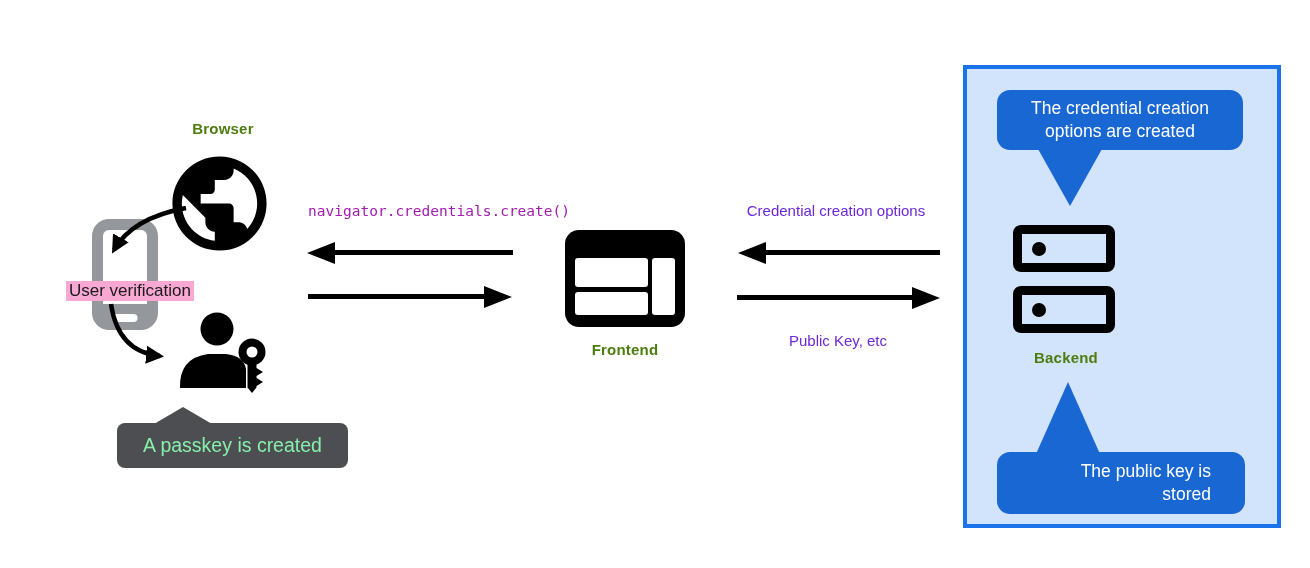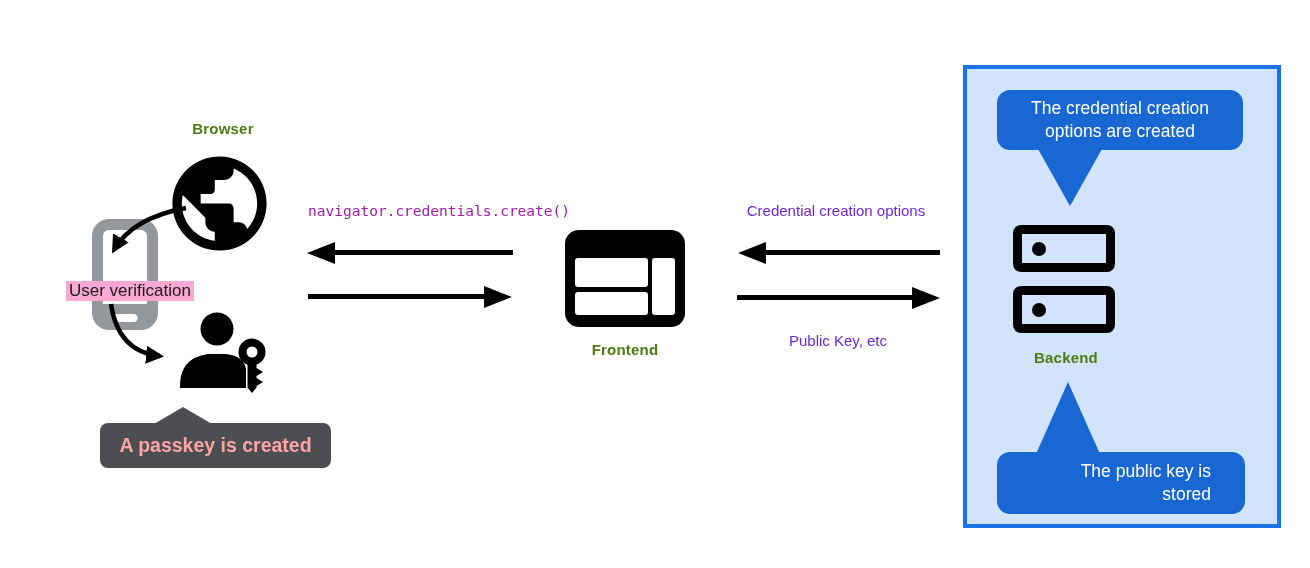--- a/index.html
+++ b/index.html
@@ -22,23 +22,23 @@
     position:absolute; left:50%; transform:translateX(-50%); bottom:-18px;
     width:25px; height:8px; border-radius:4px; background:#ffffff;
   }
   .user-verification {
     position:absolute; left:42px; top:281px; font-size:17px; color:#1a1a1a;
     background:#f9a8d4; padding:0 3px; z-index:4;margin-left:24px;
   }
 
   
   .tooltip {
-    position:absolute; left:100px; top:423px; width:231px; height:45px;
-    background:#4d4e51; border-radius:8px; color:#fca5a5; font-size:19.5px;
-    display:flex; align-items:center; justify-content:center; z-index:3;font-weight:bold;
+    position:absolute; left:117px; top:423px; width:231px; height:45px;
+    background:#4d4e51; border-radius:8px; color:#86efac; font-size:19.5px;
+    display:flex; align-items:center; justify-content:center; z-index:3;
   }
   .tooltip-tail {
     position:absolute; left:154px; top:407px; width:0; height:0; z-index:3;
     border-left:29px solid transparent; border-right:29px solid transparent;
     border-bottom:17px solid #4d4e51;
   }
 
   
   .arrow-line { position:absolute; height:5px; background:#000; }
   .head-left {

